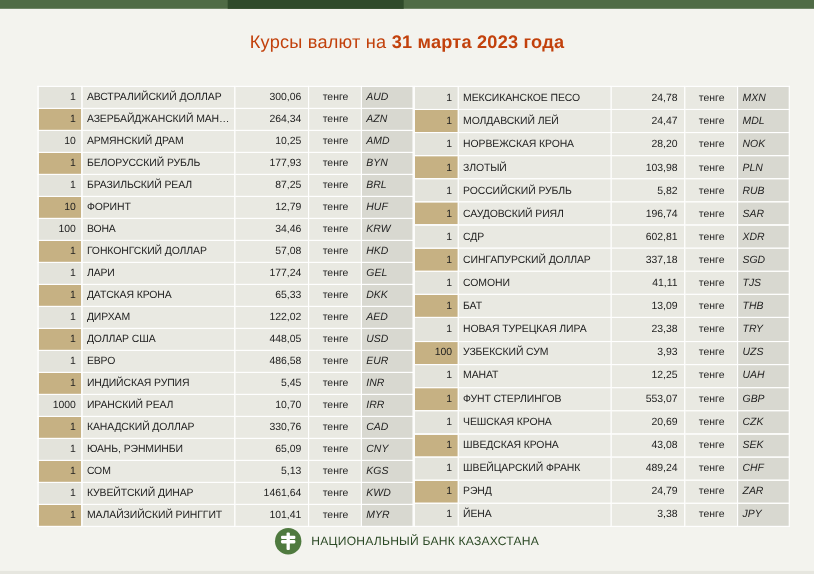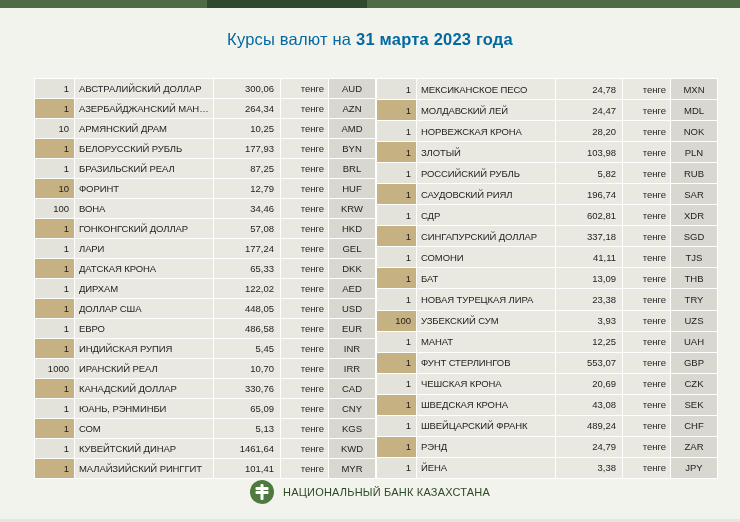--- a/index.html
+++ b/index.html
@@ -30,21 +30,21 @@
     height: 8px;
     background: #2f4a2a;
   }
   .page-title {
     position: absolute;
     top: 30px;
     left: 0;
     width: 100%;
     text-align: center;
     font-size: 16.5px;
-    color: #0369a1;
+    color: #c2410c;
     letter-spacing: 0.2px;
   }
   .page-title .strong {
     font-weight: bold;
   }
   .columns {
     position: absolute;
     top: 78px;
     left: 0;
     width: 740px;
@@ -87,31 +87,31 @@
     margin-left: 12px;
   }
   .c-rate {
     width: 56px;
     text-align: right;
     padding-right: 6px !important;
     margin-top: 20px;
   }
   .c-unit {
     width: 38px;
-    text-align: right;
+    text-align: center;
     font-size: 9px;
     color: #3a3a3a;
     padding-left: 5px !important;
   }
   .c-code {
     width: 38px;
-    text-align: center;
     background: #d8d8d0 !important;
     color: #4a4a4a;
     font-size: 9px;
+    font-style: italic;
   }
   .footer {
     position: absolute;
     bottom: 18px;
     left: 0;
     width: 100%;
     display: flex;
     align-items: center;
     justify-content: center;
     gap: 9px;

